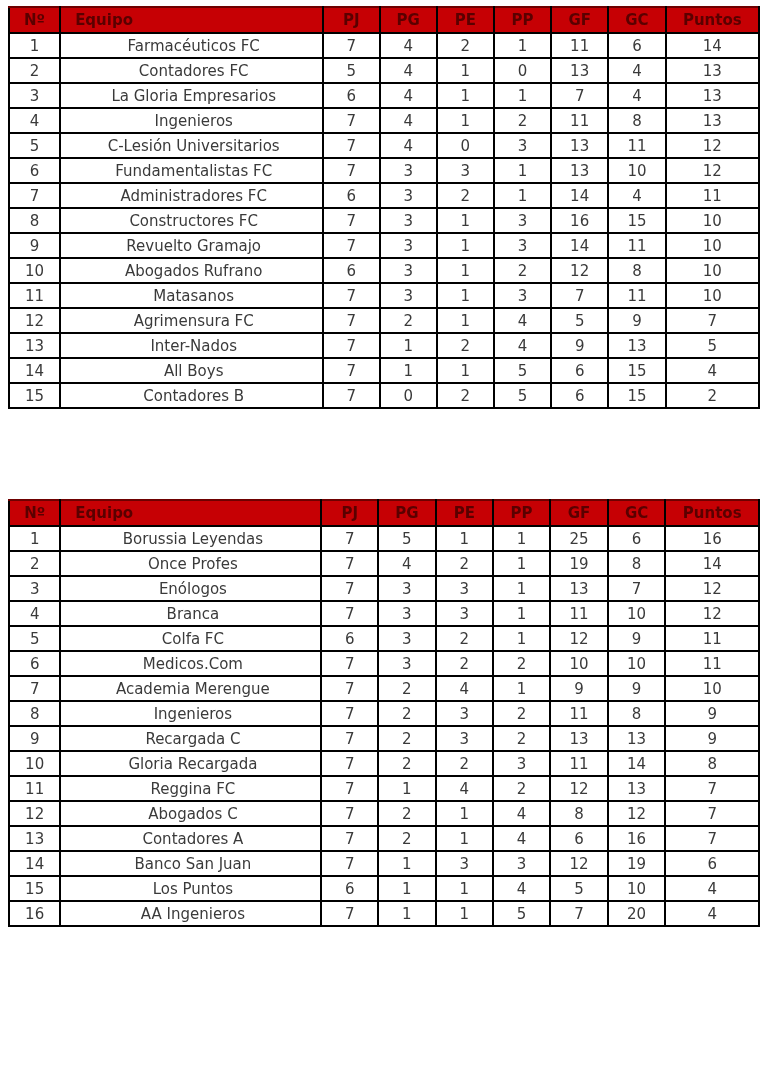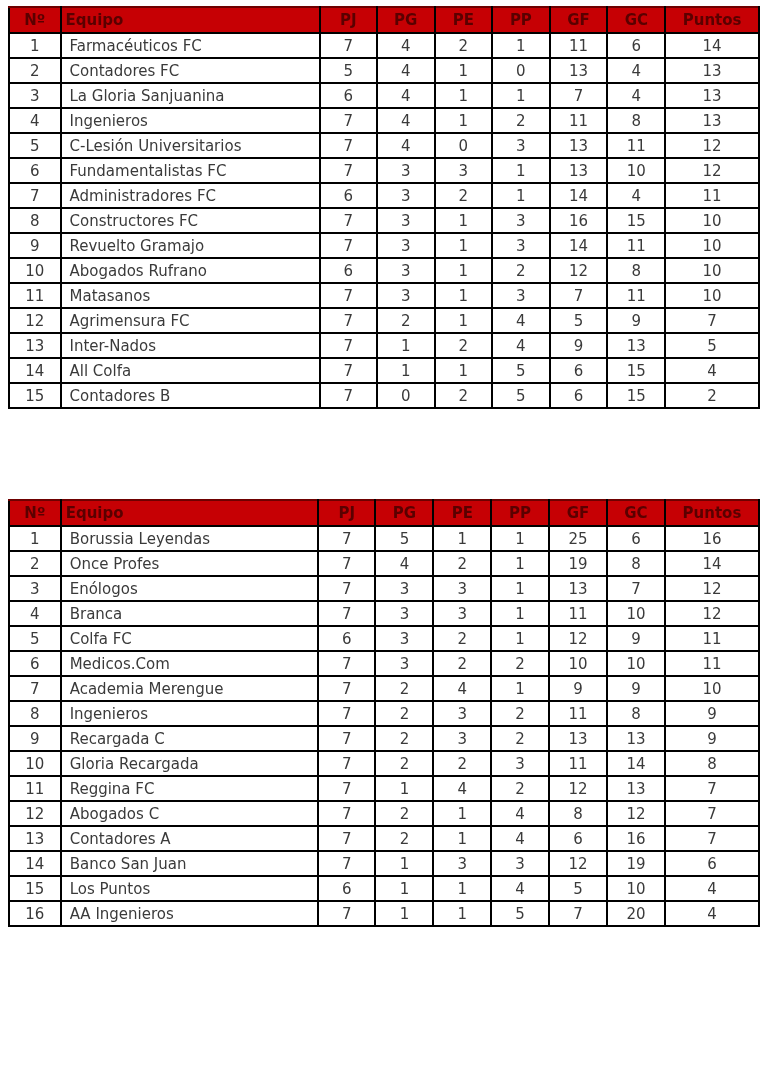--- a/index.html
+++ b/index.html
@@ -38,35 +38,35 @@
   table.standings thead th {
     background: #C60004;
     color: #5A0000;
     font-weight: bold;
     height: 24px;
     padding: 0 4px;
     border-top-color: #6E0000;
   }
   table.standings thead th.col-equipo {
     text-align: left;
-    padding-left: 4px;
+    padding-left: 14px;
   }
   table.standings thead th.sep {
     border-left: 2px solid #F3DCDC;
     margin-top: 28px;
   }
   table.standings td {
     color: #3A3A3A;
     background: #ffffff;
     height: 23px;
     padding: 0 4px;
     text-align: center;
   }
   table.standings td.col-equipo {
-    text-align: left;
+    text-align: center;
     padding-left: 8px;
   }
   .col-num    { width: 45px; }
   .col-equipo { width: 258px; }
   .col-pj, .col-pg, .col-pe, .col-pp, .col-gf, .col-gc { width: 52px; }
   .col-puntos { width: 88px; }
 </style>
 </head>
 <body>
 
@@ -105,21 +105,21 @@
             <td class="col-pj">5</td>
             <td class="col-pg">4</td>
             <td class="col-pe">1</td>
             <td class="col-pp">0</td>
             <td class="col-gf">13</td>
             <td class="col-gc">4</td>
             <td class="col-puntos">13</td>
           </tr>
           <tr>
             <td class="col-num">3</td>
-            <td class="col-equipo">La Gloria Sanjuanina</td>
+            <td class="col-equipo">La Gloria Empresarios</td>
             <td class="col-pj">6</td>
             <td class="col-pg">4</td>
             <td class="col-pe">1</td>
             <td class="col-pp">1</td>
             <td class="col-gf">7</td>
             <td class="col-gc">4</td>
             <td class="col-puntos">13</td>
           </tr>
           <tr>
             <td class="col-num">4</td>
@@ -226,21 +226,21 @@
             <td class="col-pj">7</td>
             <td class="col-pg">1</td>
             <td class="col-pe">2</td>
             <td class="col-pp">4</td>
             <td class="col-gf">9</td>
             <td class="col-gc">13</td>
             <td class="col-puntos">5</td>
           </tr>
           <tr>
             <td class="col-num">14</td>
-            <td class="col-equipo">All Colfa</td>
+            <td class="col-equipo">All Boys</td>
             <td class="col-pj">7</td>
             <td class="col-pg">1</td>
             <td class="col-pe">1</td>
             <td class="col-pp">5</td>
             <td class="col-gf">6</td>
             <td class="col-gc">15</td>
             <td class="col-puntos">4</td>
           </tr>
           <tr>
             <td class="col-num">15</td>

